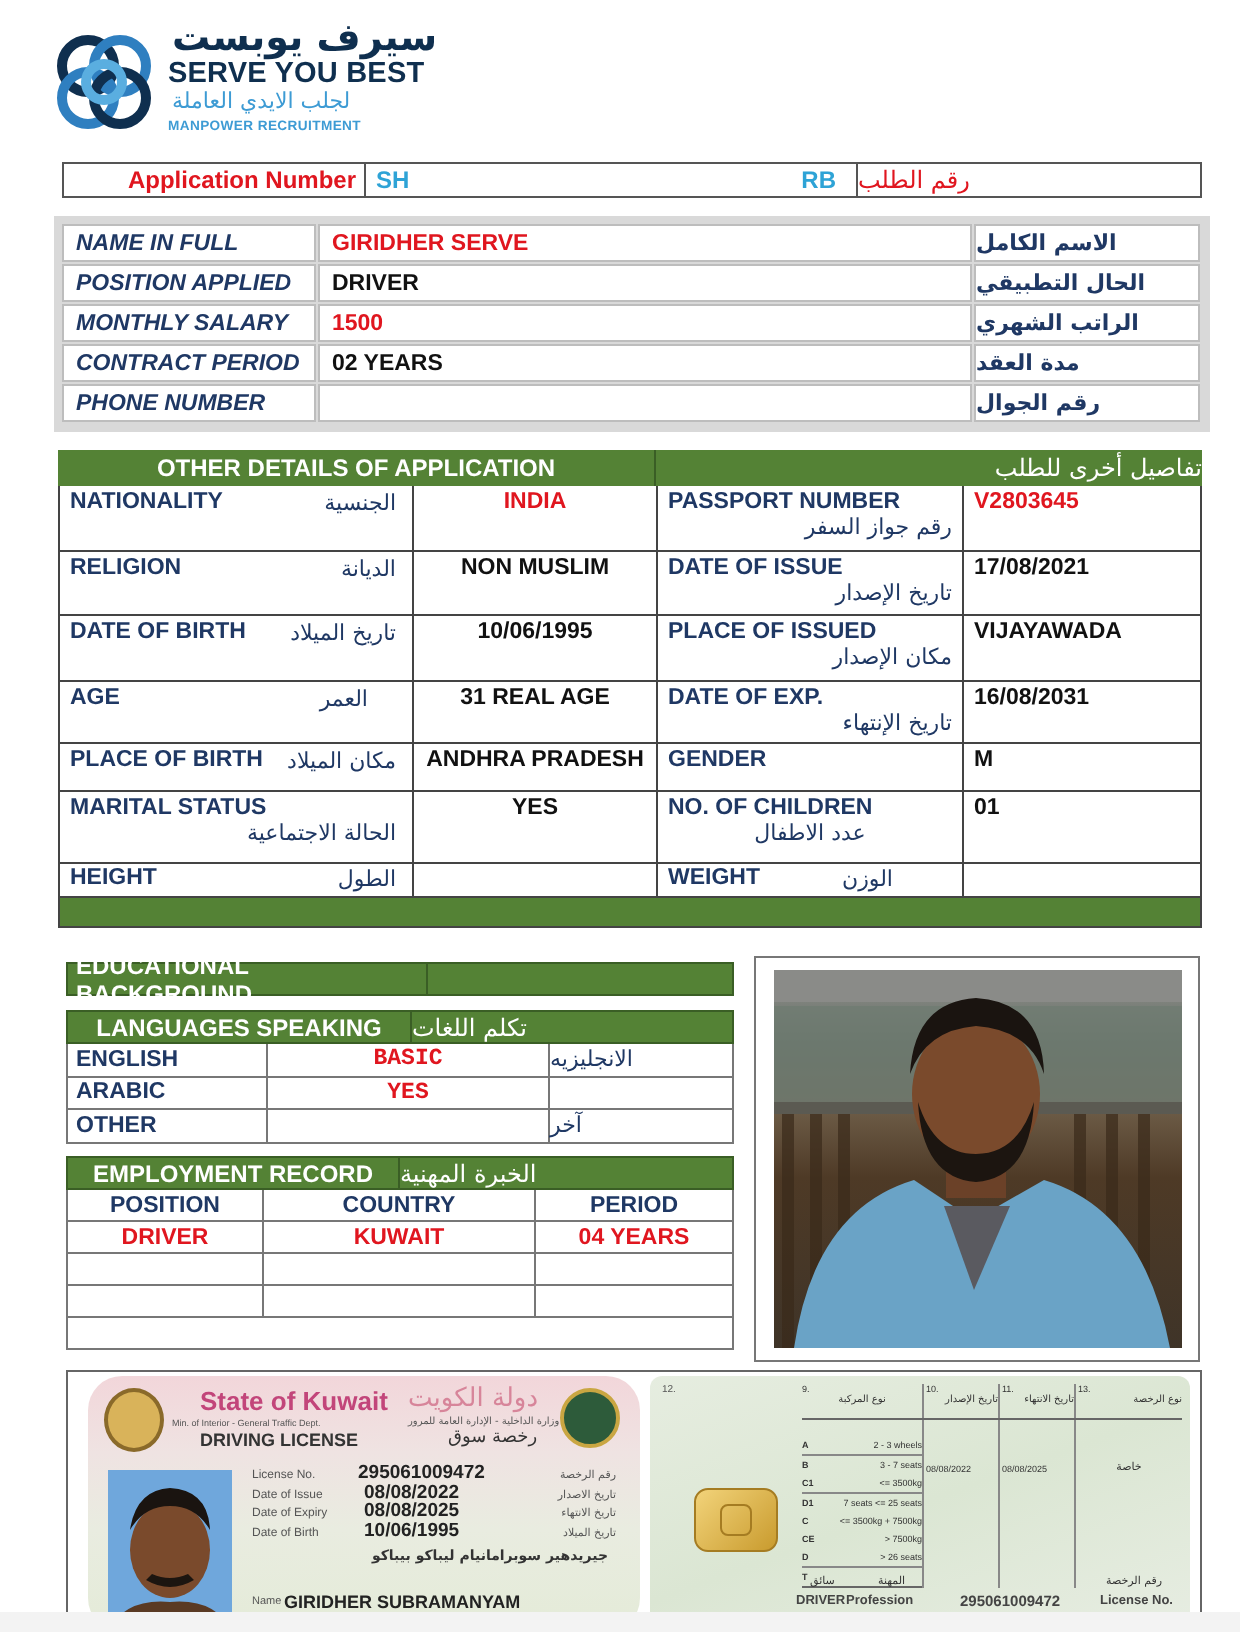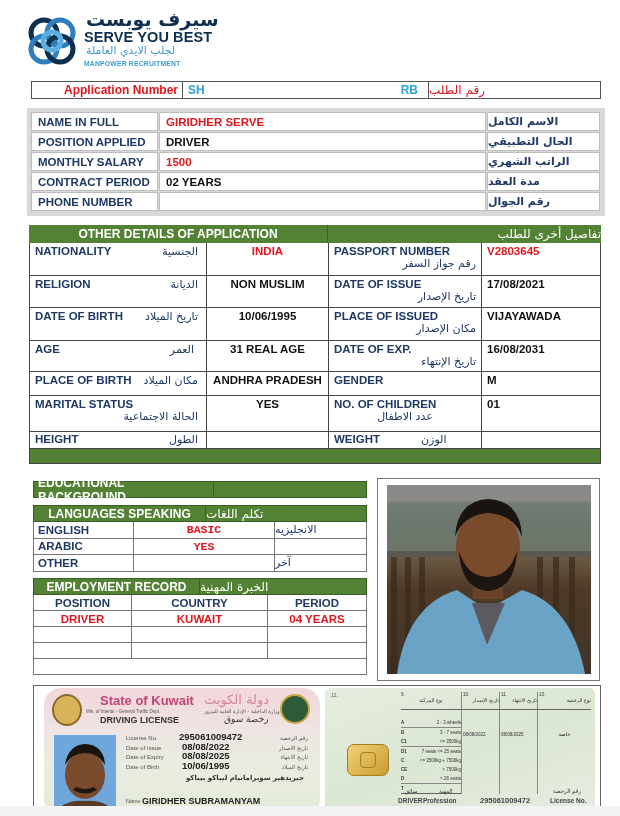--- a/index.html
+++ b/index.html
@@ -28,21 +28,21 @@
   .appbar { left: 31px; top: 81px; width: 570px; height: 18px; border: 1px solid #555; display: flex; font-size: 12px; }
   .appbar div { height: 100%; display: flex; align-items: center; }
   .appbar .c1 { width: 151px; border-right: 1px solid #555; justify-content: flex-end; padding-right: 4px; }
   .appbar .c2 { width: 246px; padding-left: 5px; justify-content: space-between; padding-right: 10px; border-right: 1px solid #555; }
   .appbar .c3 { flex: 1; justify-content: flex-end; padding-right: 6px; }
 
   
   .pblock { left: 27px; top: 108px; width: 578px; height: 108px; background: #d9d9d9; padding: 4px 4px 5px 4px; }
   .prow { display: flex; height: 20px; margin-bottom: 0px; }
   .prow > div { background: #fff; border: 1px solid #bdbdbd; margin: 0 1px 0 0; height: 19px; display: flex; align-items: center; font-size: 11.5px; font-weight: bold; }
-  .prow .lbl { width: 127px; padding-left: 6px; color: #1f3864; }
+  .prow .lbl { width: 127px; padding-left: 6px; color: #1f3864; font-style: italic; }
   .prow .val { width: 327px; padding-left: 6px; }
   .prow .arl { flex: 1; justify-content: flex-end; padding-right: 6px; color: #1f3864; direction: rtl; font-weight: bold; font-family: "DejaVu Sans", sans-serif; font-size: 11px; }
 
   
   .other { left: 29px; top: 225px; width: 572px; }
   .ghead { background: #548235; color: #fff; font-weight: bold; font-size: 12px; height: 18px; display: flex; }
   .ghead div { display: flex; align-items: center; }
   .ogrid { border-left: 1px solid #444; border-right: 1px solid #444; }
   .orow { display: flex; border-bottom: 1px solid #444; }
   .orow > div { border-right: 1px solid #444; font-size: 11.5px; font-weight: bold; padding: 2px 5px; }
@@ -176,21 +176,21 @@
       <div class="o1"><span>DATE OF BIRTH</span><span class="arx" style="position:absolute;right:8px;top:2px;">تاريخ الميلاد</span></div>
       <div class="o2 blk">10/06/1995</div>
       <div class="o3">
           <div>PLACE OF ISSUED</div>
           <div class="arx" style="text-align:right;">مكان الإصدار</div>
         </div>
       <div class="o4 blk">VIJAYAWADA</div>
     </div>
 
     <div class="orow" style="height:31px;">
-      <div class="o1"><span>AGE</span><span class="arx" style="position:absolute;right:12px;top:2px;text-align:center;">العمر</span></div>
+      <div class="o1"><span>AGE</span><span class="arx" style="position:absolute;right:22px;top:2px;text-align:center;">العمر</span></div>
       <div class="o2 blk">31 REAL AGE</div>
       <div class="o3">
           <div>DATE OF EXP.</div>
           <div class="arx" style="text-align:right;">تاريخ الإنتهاء</div>
         </div>
       <div class="o4 blk">16/08/2031</div>
     </div>
 
     <div class="orow" style="height:24px;">
       <div class="o1"><span>PLACE OF BIRTH</span><span class="arx" style="position:absolute;right:8px;top:2px;">مكان الميلاد</span></div>

